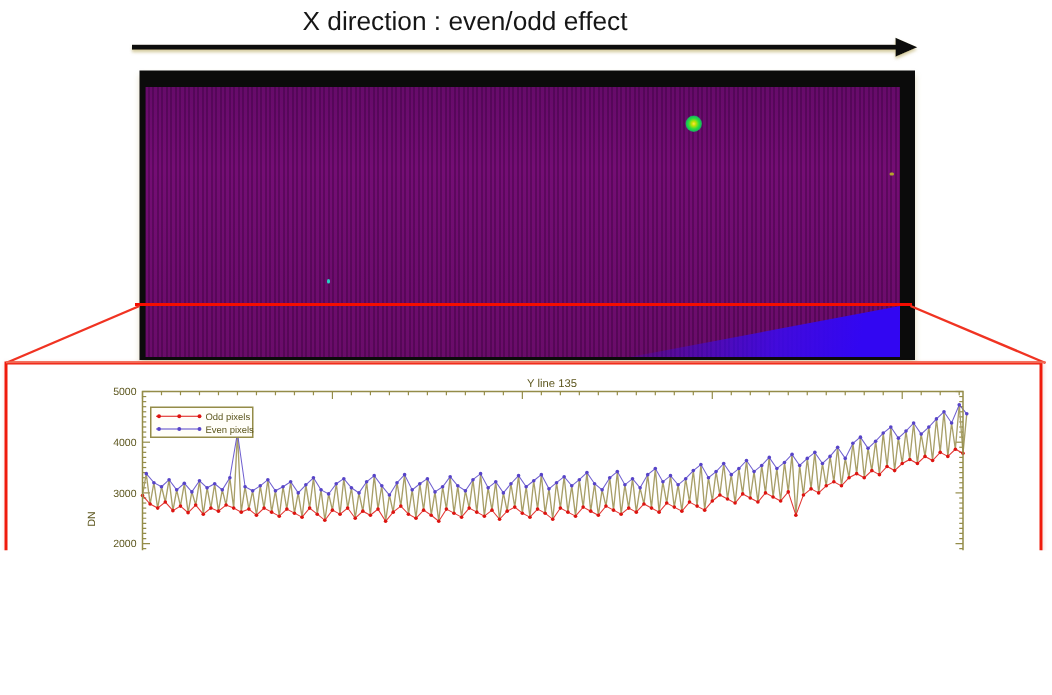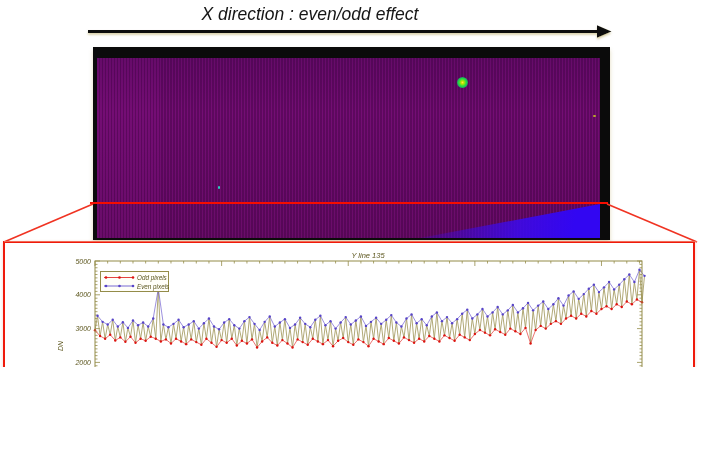--- a/index.html
+++ b/index.html
@@ -1,17 +1,17 @@
 <!DOCTYPE html>
 <html><head>
 <meta charset="utf-8">
 <style>
   html,body{margin:0;padding:0;background:#ffffff;}
   #stage{position:relative;width:701px;height:367px;background:#ffffff;overflow:hidden;
-         font-family:"Liberation Sans","DejaVu Sans",sans-serif;font-style:italic;}
+         font-family:"Liberation Sans","DejaVu Sans",sans-serif;}
   #slide-title{position:absolute;left:100px;top:4px;width:420px;text-align:center;
                font-size:17.5px;color:#161616;}
   #detector{position:absolute;left:93px;top:47px;width:517px;height:193px;background:#0b0b0b;
             box-shadow:0 3px 4px rgba(170,150,70,0.35);}
   #sensor{position:absolute;left:4px;top:11px;width:503px;height:180px;
           background:repeating-linear-gradient(90deg,#740d74 0px,#740d74 1.5px,#5d085e 1.5px,#5d085e 3px);}
   #sensor-tint{position:absolute;inset:0;
           background:linear-gradient(180deg,rgba(40,0,60,0.18),rgba(0,0,0,0) 30%,rgba(30,0,30,0.12));}
   #blue-wedge{position:absolute;left:323px;top:146px;width:180px;height:34px;
           background:linear-gradient(100deg,rgba(60,10,220,0.15) 0%,rgba(59,10,240,0.85) 55%,#3206f2 85%);

